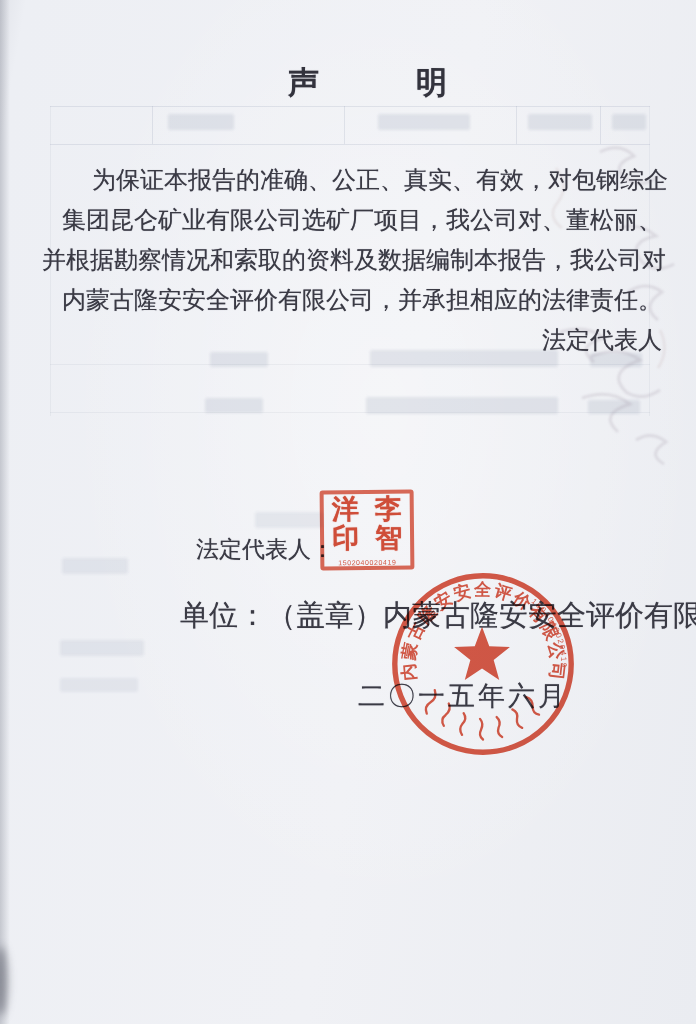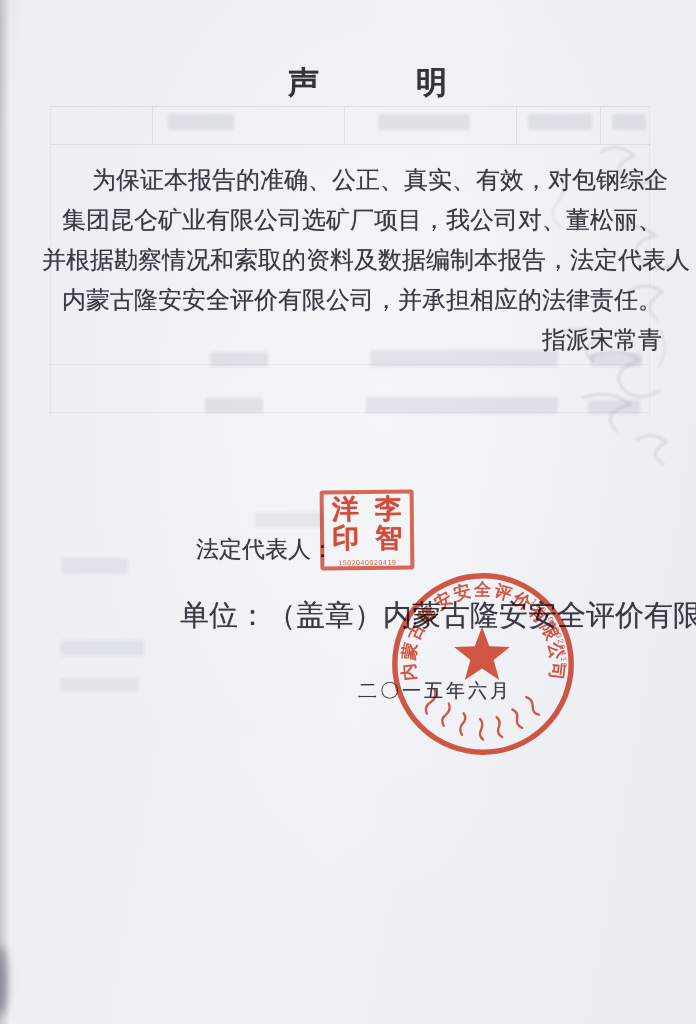--- a/index.html
+++ b/index.html
@@ -20,21 +20,21 @@
     content:"";position:absolute;left:-6px;bottom:8px;width:14px;height:70px;
     background:rgba(60,62,75,.45);border-radius:50%;filter:blur(4px);
   }
   .txt{position:absolute;white-space:nowrap;text-shadow:0 0 .7px rgba(40,40,60,.55);text-align:right;}
   .doc-title{top:62px;left:0;width:100%;text-align:center;font-size:31px;font-weight:bold;letter-spacing:1px;color:#33333d;margin-left:20px;}
   .body-lines{top:160px;left:42px;width:620px;font-size:24px;line-height:40px;}
   .body-lines .line{white-space:nowrap;}
   .indent{padding-left:50px;}
   .legal-rep{top:534px;left:196px;font-size:23px;}
   .unit-line{top:596px;left:180px;font-size:29px;}
-  .date-line{top:678px;left:358px;font-size:19px;letter-spacing:3px;}
+  .date-line{top:678px;left:358px;font-size:27px;letter-spacing:3px;}
 
   
   .bleed{position:absolute;pointer-events:none;}
   .bl-line{background:rgba(120,132,160,.16);}
   .bl-strip{background:rgba(105,118,148,.14);filter:blur(1.6px);border-radius:2px;}
   .bl-svg{position:absolute;left:0;top:0;width:696px;height:1024px;pointer-events:none;}
 
   
   .stamp{mix-blend-mode:multiply;}
   .name-seal{
@@ -104,23 +104,23 @@
       <path d="M556,168 q14,18 2,34 q-12,14 4,26"></path>
       <path d="M660,330 q10,20 -2,38"></path>
     </g>
   </svg>
 
   <div class="txt doc-title">声　　　明</div>
 
   <div class="txt body-lines">
     <div class="line indent">为保证本报告的准确、公正、真实、有效，对包钢综企</div>
     <div class="line">集团昆仑矿业有限公司选矿厂项目，我公司对、董松丽、</div>
-    <div class="line">并根据勘察情况和索取的资料及数据编制本报告，法定代表人</div>
+    <div class="line">并根据勘察情况和索取的资料及数据编制本报告，我公司对</div>
     <div class="line">内蒙古隆安安全评价有限公司，并承担相应的法律责任。</div>
-    <div class="line indent">指派宋常青</div>
+    <div class="line indent">法定代表人</div>
   </div>
 
   <div class="txt legal-rep">法定代表人：</div>
   <div class="txt unit-line">单位：（盖章）内蒙古隆安安全评价有限公司</div>
   <div class="txt date-line">二〇一五年六月</div>
 
   <div class="name-seal stamp">
     <div class="chars">
       <span>洋</span>
       <span>李</span>

